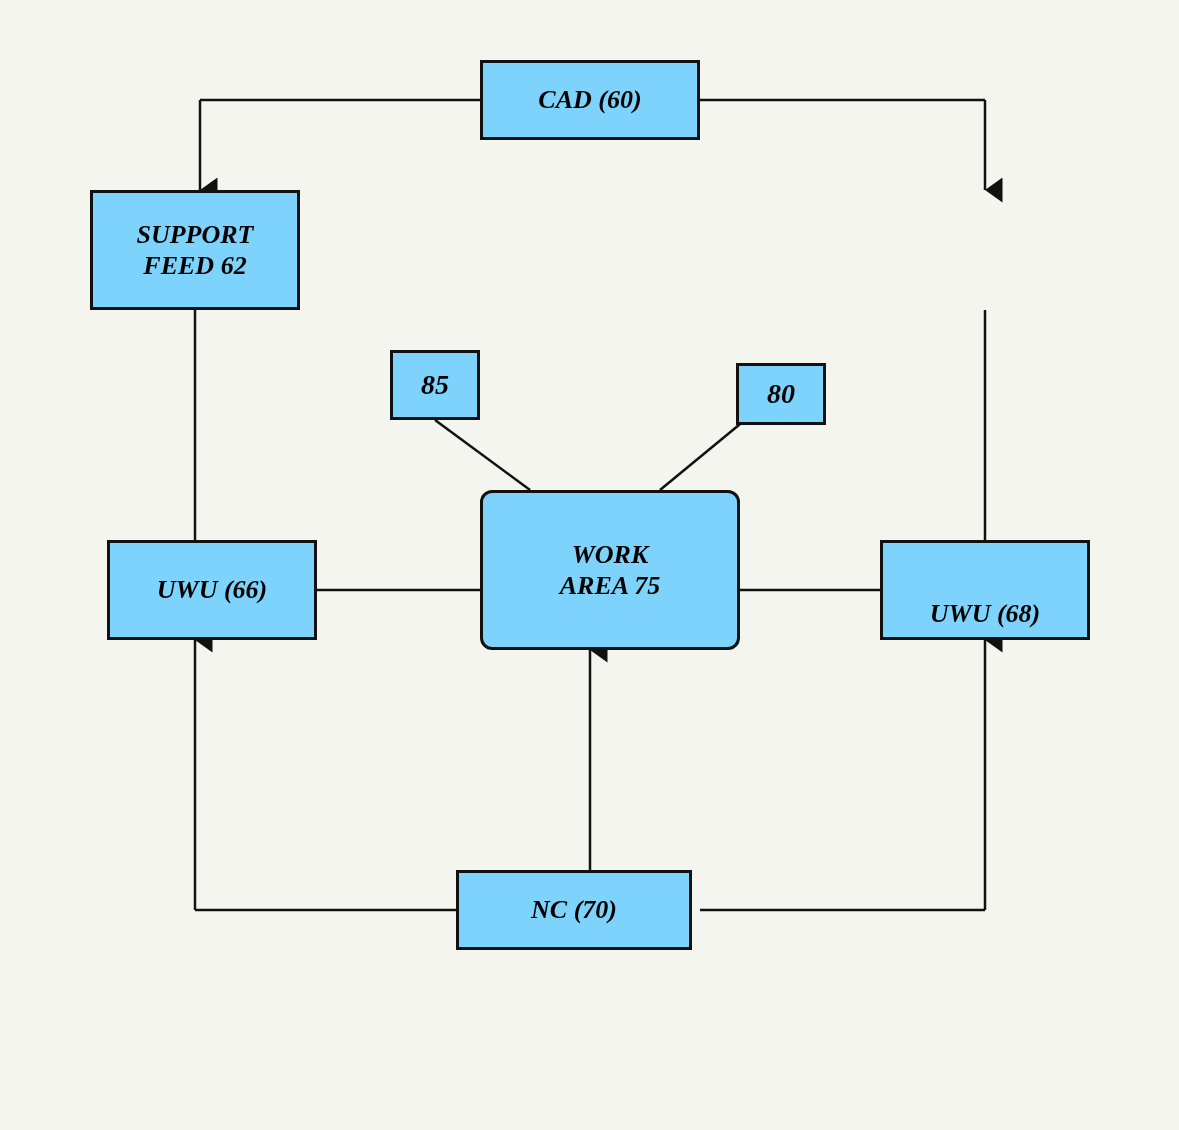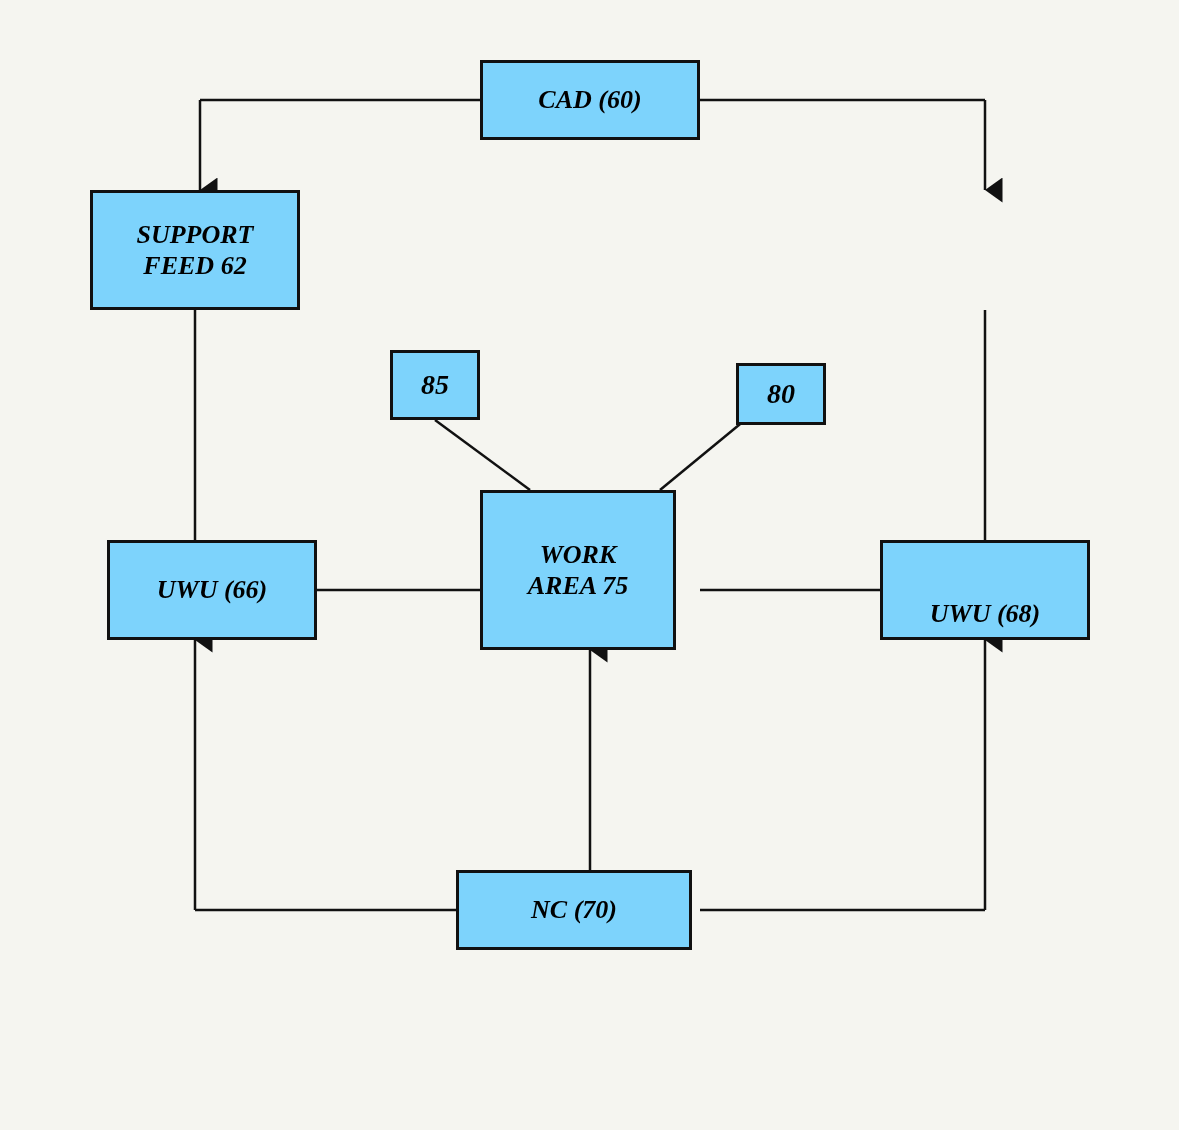--- a/index.html
+++ b/index.html
@@ -88,24 +88,25 @@
     
     .node-uwu66 {
       width: 210px;
       height: 100px;
       left: 107px;
       top: 540px;
     }
 
     
     .node-workarea {
-      width: 196px;
+      width: 260px;
       height: 160px;
       left: 480px;
       top: 490px;
+      border-radius: 12px;
     }
 
     
     .node-uwu68 {
       width: 210px;
       height: 100px;
       left: 880px;
       top: 540px;
       align-items: flex-end;
     }

